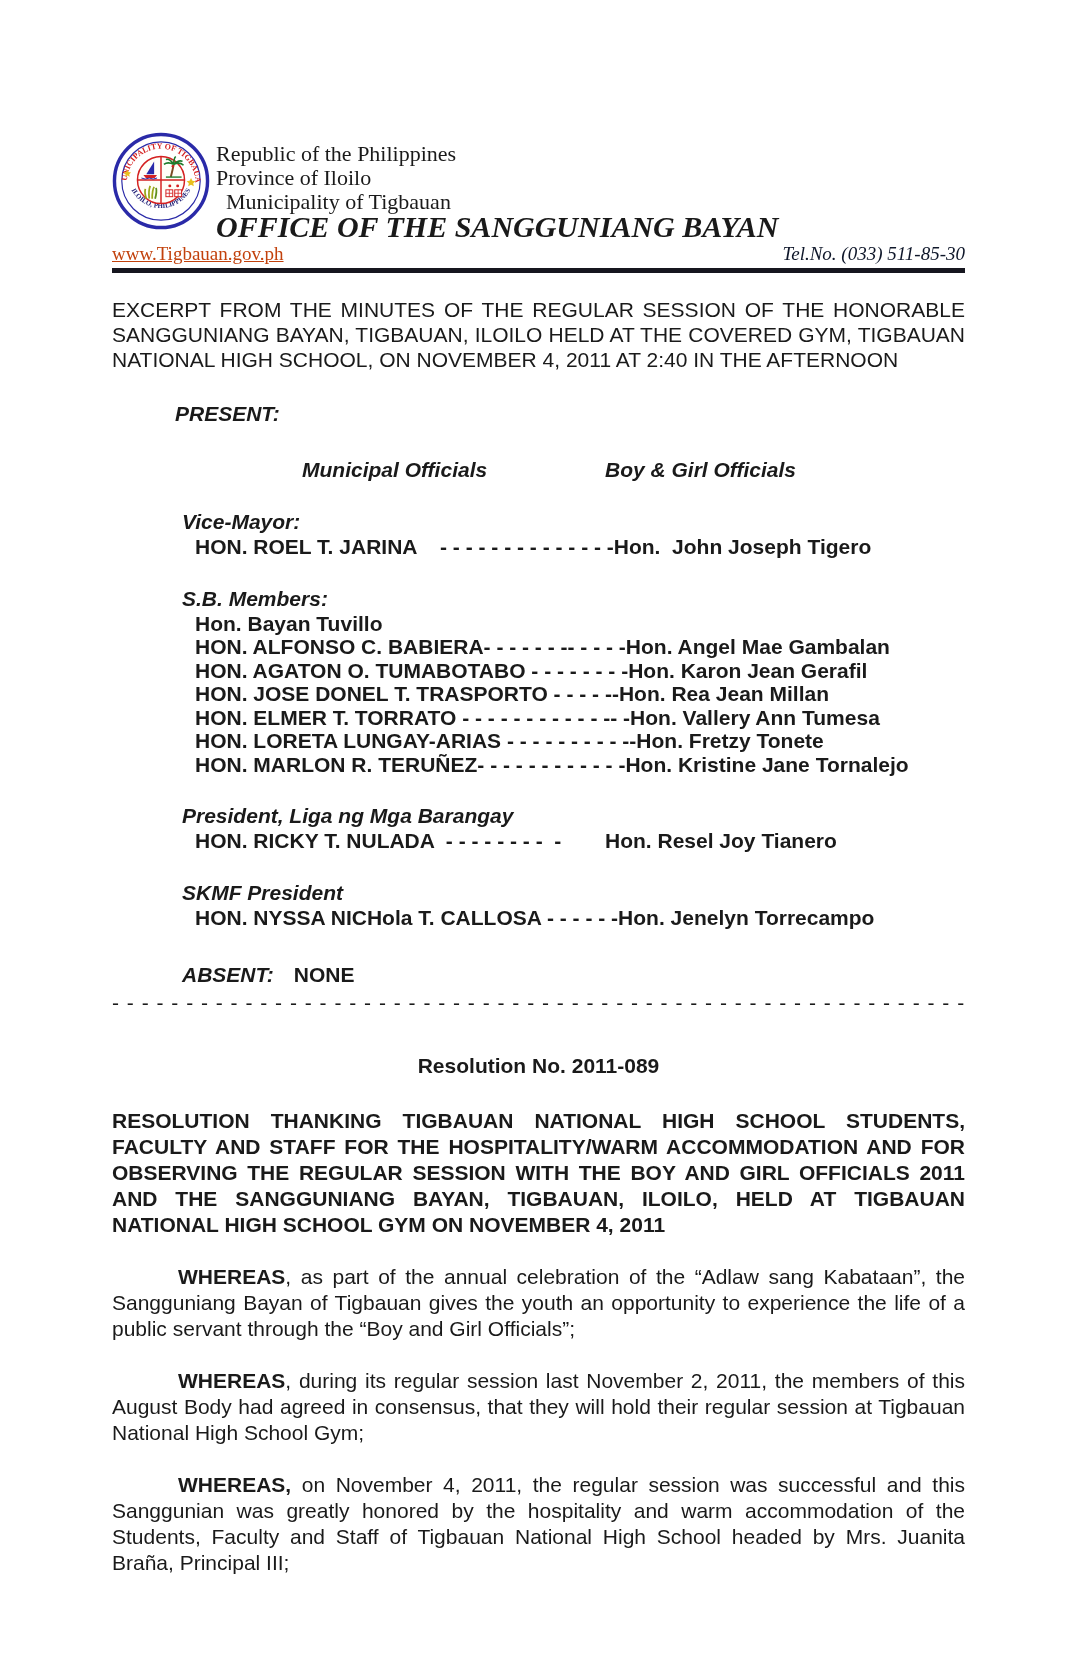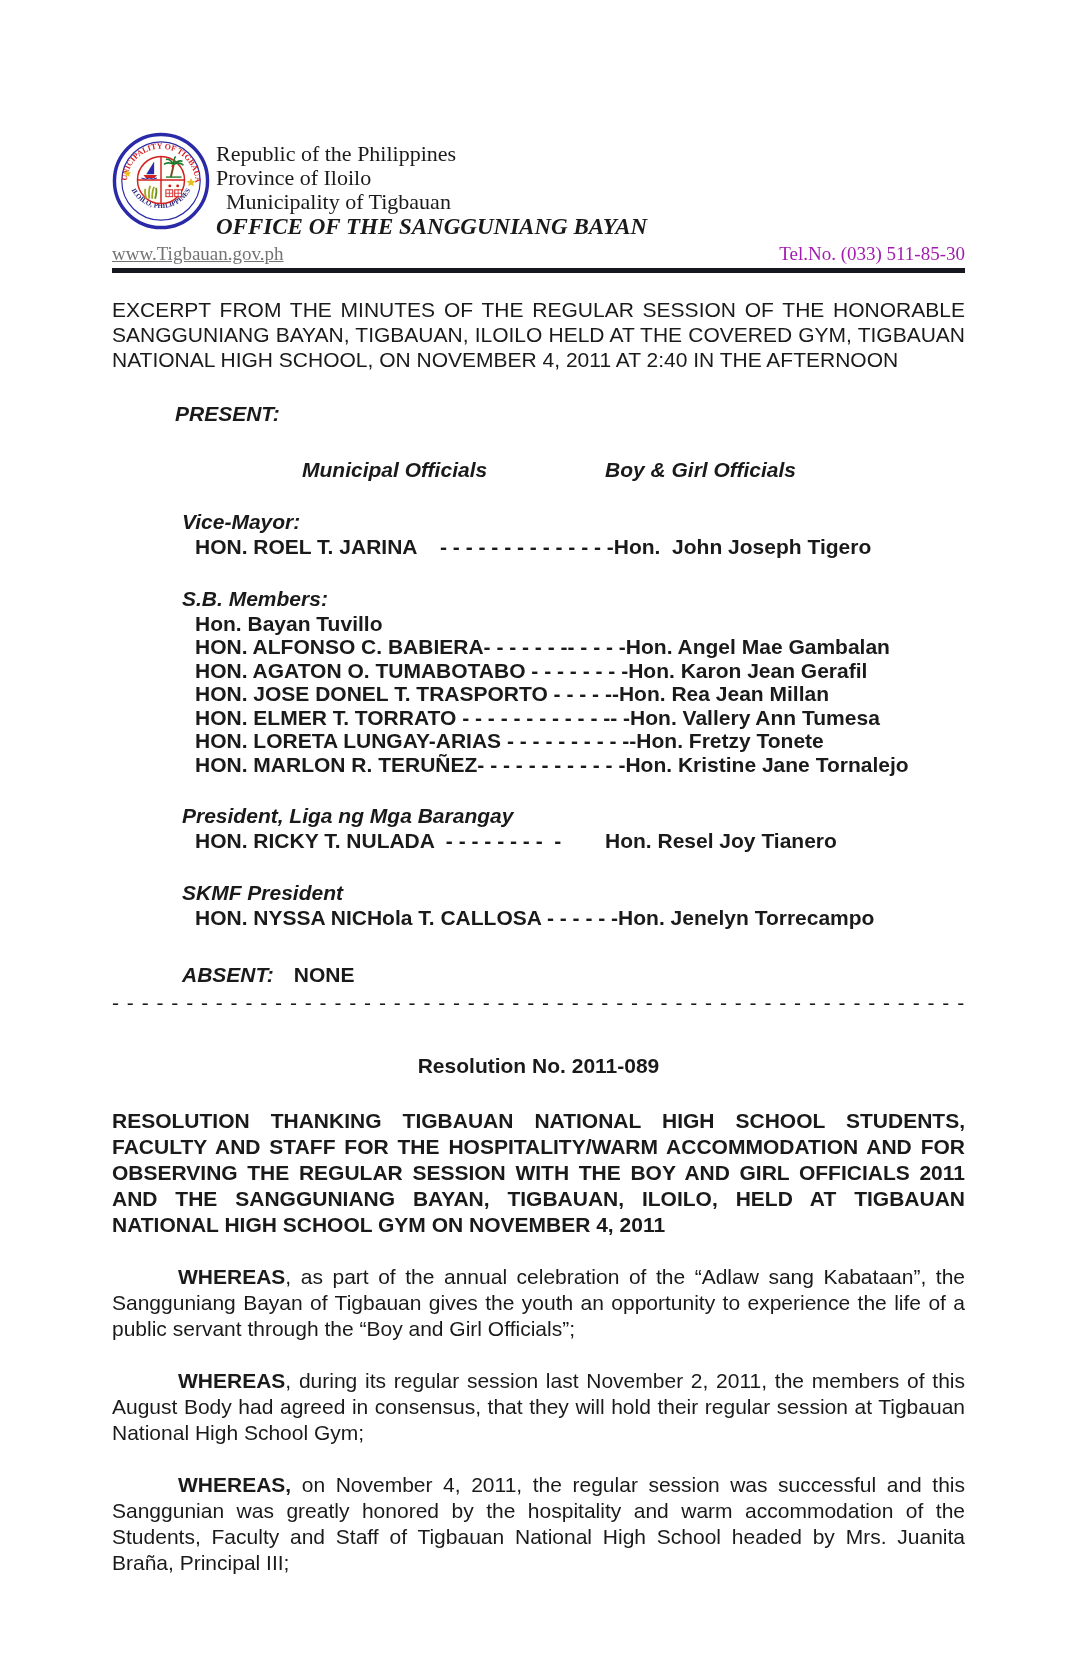--- a/index.html
+++ b/index.html
@@ -12,24 +12,24 @@
     color:#1a1a1a;
     font-family:"Liberation Sans", sans-serif;
     font-size:21px;
     overflow:hidden;
   }
   
   .head-top{display:flex;align-items:flex-start;}
   .seal{flex:0 0 auto;width:98px;height:98px;margin-top:2px;}
   .head-lines{margin-left:6px;font-family:"Liberation Serif", serif;font-size:22px;line-height:24px;padding-top:12px;}
   .head-lines .l3{padding-left:10px;}
-  .head-office{font-weight:bold;font-style:italic;font-size:23px;margin-top:1px;}
+  .head-office{font-weight:bold;font-style:italic;font-size:30px;margin-top:1px;}
   .head-sub{display:flex;justify-content:space-between;align-items:baseline;font-family:"Liberation Serif", serif;font-size:19px;margin-top:4px;}
-  .site{color:#737373;text-decoration:underline;cursor:pointer;}
-  .tel{color:#a21caf;}
+  .site{color:#c2410c;text-decoration:underline;cursor:pointer;}
+  .tel{color:#0f172a;font-style:italic;}
   .rule{height:5px;background:#16161f;margin-top:3px;}
   
   .excerpt{margin:24px 0 0 0;text-align:justify;line-height:25px;}
   .present-label{margin:30px 0 0 63px;font-weight:bold;font-style:italic;}
   .col-heads{display:flex;margin-top:32px;padding-left:190px;font-weight:bold;font-style:italic;}
   .col-heads .cl{width:303px;}
   .sec-head{margin:28px 0 0 70px;font-weight:bold;font-style:italic;line-height:24px;}
   .rows{margin-top:1px;font-weight:bold;}
   .o-row{display:flex;padding-left:83px;line-height:23.5px;}
   .o-left{flex:0 0 auto;min-width:410px;white-space:pre;}

